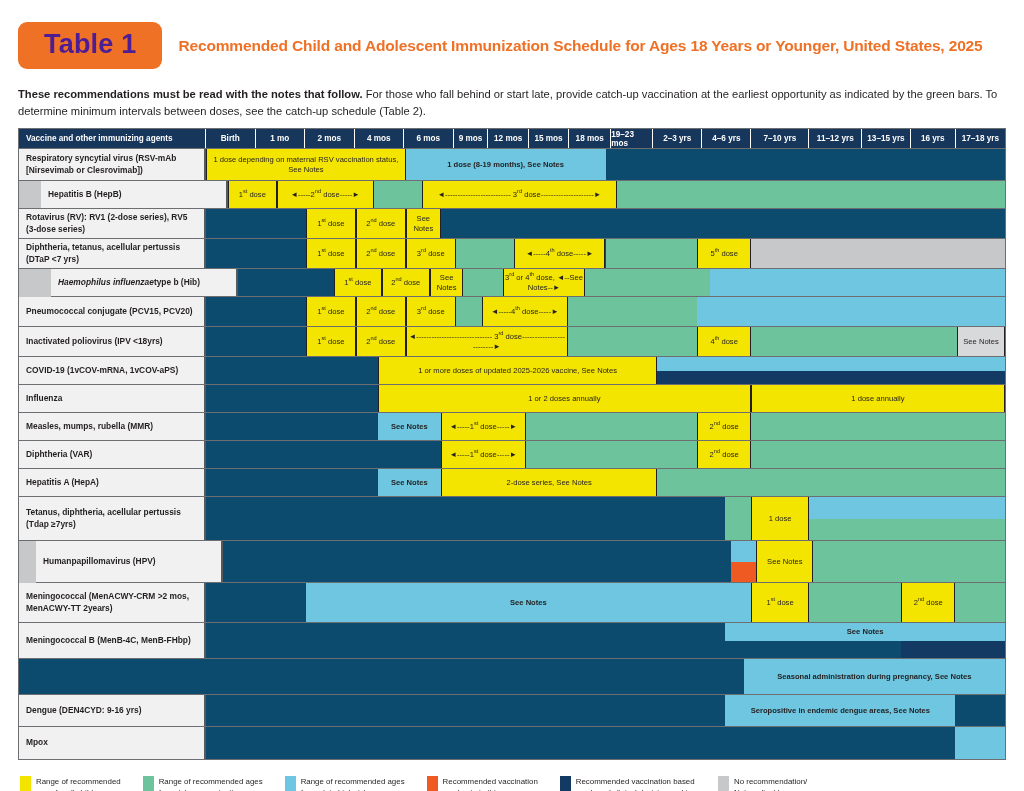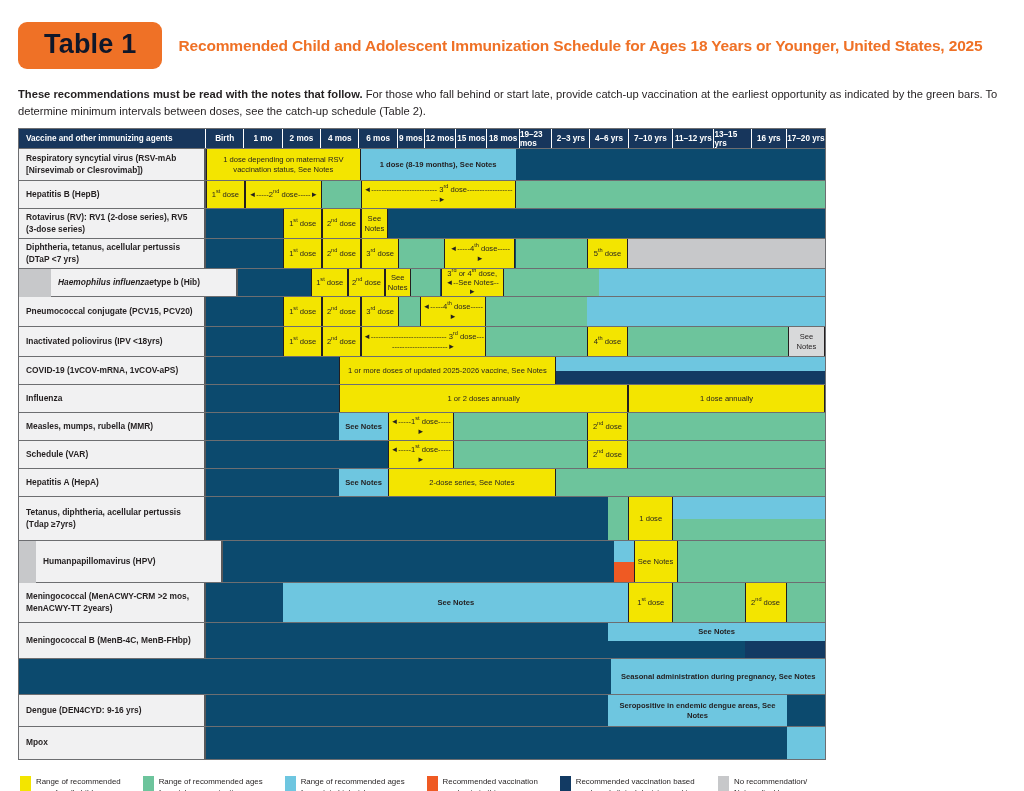--- a/index.html
+++ b/index.html
@@ -8,39 +8,39 @@
     background:#ffffff;
     font-family:"Liberation Sans","DejaVu Sans",sans-serif;
     color:#231f20;
     overflow:hidden;
   }
   #page{position:relative;width:1024px;height:791px;box-sizing:border-box;padding:0;}
 
   
   .hdr{display:flex;align-items:center;padding:22px 0 0 18px;}
   .tablebadge{
-    background:#ef7126;color:#0f172a;border-radius:9px;
+    background:#ef7126;color:#4c1d95;border-radius:9px;
     font-size:27px;font-weight:bold;letter-spacing:.2px;
     padding:9px 26px 11px 26px;line-height:1;
   }
   .hdr-title{
     margin-left:16px;color:#ef7126;font-weight:bold;font-size:15.5px;
     letter-spacing:-.15px;
   }
 
   
   .intro{
     margin:17px 18px 0 18px;font-size:11.2px;line-height:1.48;color:#231f20;
     width:988px;
   }
   .intro b{font-weight:bold;}
 
   
   .grid{
-    position:relative;margin:9px 0 0 18px;width:808px;
+    position:relative;margin:9px 0 0 18px;width:988px;
     border:1px solid #6d6e71;box-sizing:border-box;
     background:#c7c8ca;
   }
   .row{position:relative;display:flex;box-sizing:border-box;
        border-bottom:1px solid #6d6e71;}
   .row:last-child{border-bottom:none;}
   .vaxname{
     width:187px;min-width:187px;box-sizing:border-box;
     background:#f1f1f2;border-right:2px solid #58595b;
     display:flex;align-items:center;
@@ -117,35 +117,35 @@
           <div class="hcell" style="width: 5.05702%;">12 mos</div>
           <div class="hcell" style="width: 5.05702%;">15 mos</div>
           <div class="hcell" style="width: 5.25533%;">18 mos</div>
           <div class="hcell" style="width: 5.25533%;">19–23 mos</div>
           <div class="hcell" style="width: 6.14774%;">2–3 yrs</div>
           <div class="hcell" style="width: 6.14774%;">4–6 yrs</div>
           <div class="hcell" style="width: 7.23847%;">7–10 yrs</div>
           <div class="hcell" style="width: 6.64353%;">11–12 yrs</div>
           <div class="hcell" style="width: 6.04859%;">13–15 yrs</div>
           <div class="hcell" style="width: 5.65196%;">16 yrs</div>
-          <div class="hcell" style="width: 6.14774%;">17–20 yrs</div>
+          <div class="hcell" style="width: 6.14774%;">17–18 yrs</div>
         </div>
       </div>
       <div class="row" style="height: 32px;">
         <div class="vaxname">Respiratory syncytial virus (RSV-mAb [Nirsevimab or Clesrovimab])</div>
         <div class="track">
           <div class="bar c-yellow" style="left: 0%; width: 25%;">
             <span>1 dose depending on maternal RSV vaccination status, See Notes</span>
           </div>
           <div class="bar c-blue noedge" style="left: 25%; width: 25%;">
             <span>1 dose (8-19 months), See Notes</span>
           </div>
         </div>
       </div>
-      <div class="row" style="height: 28px;">
+      <div class="row" style="height: 28px; padding-left: 22px;">
         <div class="vaxname">Hepatitis B (HepB)</div>
         <div class="track">
           <div class="bar c-yellow" style="left: 0%; width: 6.25%;">
             <span>1<span class="sup">st</span> dose</span>
           </div>
           <div class="bar c-yellow" style="left: 6.25%; width: 12.5%;">
             <span>◄-----2<span class="sup">nd</span> dose-----►</span>
           </div>
           <div class="bar c-green noedge" style="left: 18.75%; width: 6.25%;"></div>
           <div class="bar c-yellow" style="left: 25%; width: 25%;">
@@ -284,21 +284,21 @@
             <span>◄-----1<span class="sup">st</span> dose-----►</span>
           </div>
           <div class="bar c-green noedge" style="left: 40%; width: 21.5%;"></div>
           <div class="bar c-yellow" style="left: 61.5%; width: 6.7%;">
             <span>2<span class="sup">nd</span> dose</span>
           </div>
           <div class="bar c-green noedge" style="left: 68.2%; width: 31.8%;"></div>
         </div>
       </div>
       <div class="row" style="height: 28px;">
-        <div class="vaxname">Schedule (VAR)</div>
+        <div class="vaxname">Diphtheria (VAR)</div>
         <div class="track">
           <div class="bar c-yellow" style="left: 29.4%; width: 10.6%;">
             <span>◄-----1<span class="sup">st</span> dose-----►</span>
           </div>
           <div class="bar c-green noedge" style="left: 40%; width: 21.5%;"></div>
           <div class="bar c-yellow" style="left: 61.5%; width: 6.7%;">
             <span>2<span class="sup">nd</span> dose</span>
           </div>
           <div class="bar c-green noedge" style="left: 68.2%; width: 31.8%;"></div>
         </div>

